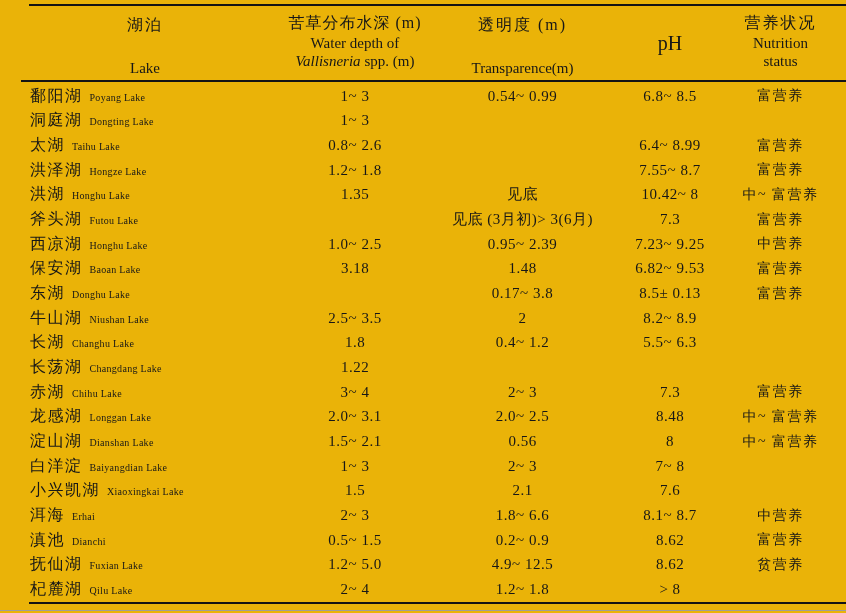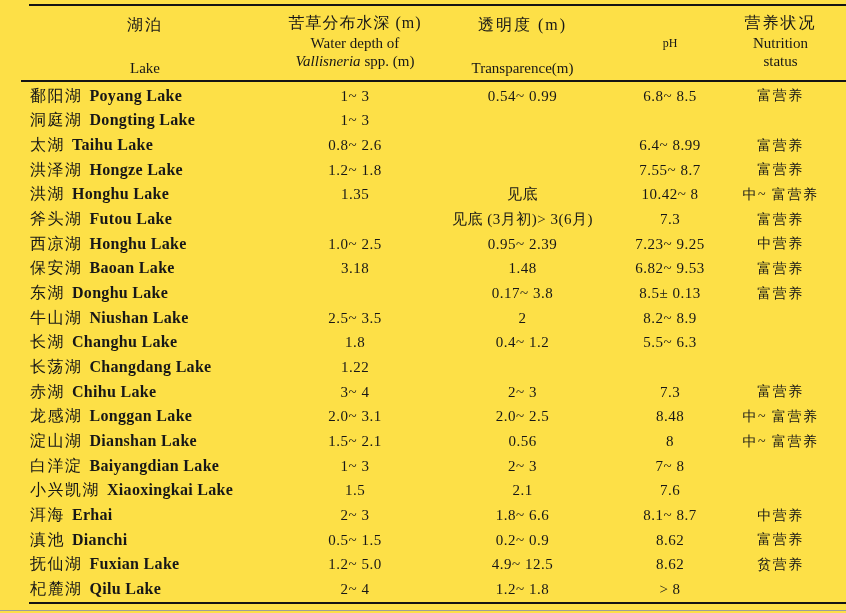--- a/index.html
+++ b/index.html
@@ -1,20 +1,20 @@
 <!DOCTYPE html>
 <html><head>
 <meta charset="utf-8">
 <style>
   * { margin:0; padding:0; box-sizing:border-box; }
   html,body { background:#ffffff; }
   .page {
     position:relative;
     width:846px; height:613px;
-    background:#fde047;
+    background:#eab308;
     font-family:"Liberation Serif","DejaVu Serif",serif;
     color:#171717;
     overflow:hidden;
   }
   .rule { position:absolute; background:#141414; }
   .rule-top    { left:29px; right:0; top:4px;   height:2px; }
   .rule-header { left:21px; right:0; top:80px;  height:2px; }
   .rule-bottom { left:29px; right:0; top:602px; height:2px; }
   .rule-edge   { position:absolute; left:0; right:0; top:610px; height:1px; background:#9d9d9d; }
 
@@ -37,21 +37,21 @@
   .italic { font-style:italic; }
 
   .rows {
     position:absolute; left:0; top:84px; width:846px; height:518px;
     display:grid; grid-template-rows:repeat(21, 1fr);
   }
   .row { align-items:center; }
   .cell { font-size:15px; text-align:center; white-space:nowrap; letter-spacing:0.5px; }
   .c-name { text-align:left; padding-left:30px; letter-spacing:0; }
   .c-name .zh { font-size:16px; letter-spacing:1.5px; }
-  .c-name .en { font-size:16px; margin-left:7px; letter-spacing:0.3px;font-weight:bold; }
+  .c-name .en { font-size:10px; margin-left:7px; letter-spacing:0.3px; }
   .c-status { font-size:14px; letter-spacing:1.5px; }
 </style>
 </head>
 <body>
 
 <div class="page">
 
   <div class="rule rule-top"></div>
 
   <div class="header grid-cols">
@@ -62,21 +62,21 @@
     <div class="hcell three">
       <span class="zh-h" style="letter-spacing:1px">苦草分布水深 (m)</span>
       <span class="en-h">Water depth of</span>
       <span class="en-h"><span class="italic">Vallisneria</span>&nbsp;<span>spp. (m)</span></span>
     </div>
     <div class="hcell two">
       <span class="zh-h">透明度 (m)</span>
       <span class="en-h">Transparence(m)</span>
     </div>
     <div class="hcell mid">
-      <span class="en-h" style="font-size:12px">pH</span>
+      <span class="en-h" style="font-size:20px">pH</span>
     </div>
     <div class="hcell three">
       <span class="zh-h">营养状况</span>
       <span class="en-h">Nutrition</span>
       <span class="en-h">status</span>
     </div>
   </div>
 
   <div class="rule rule-header"></div>
 

